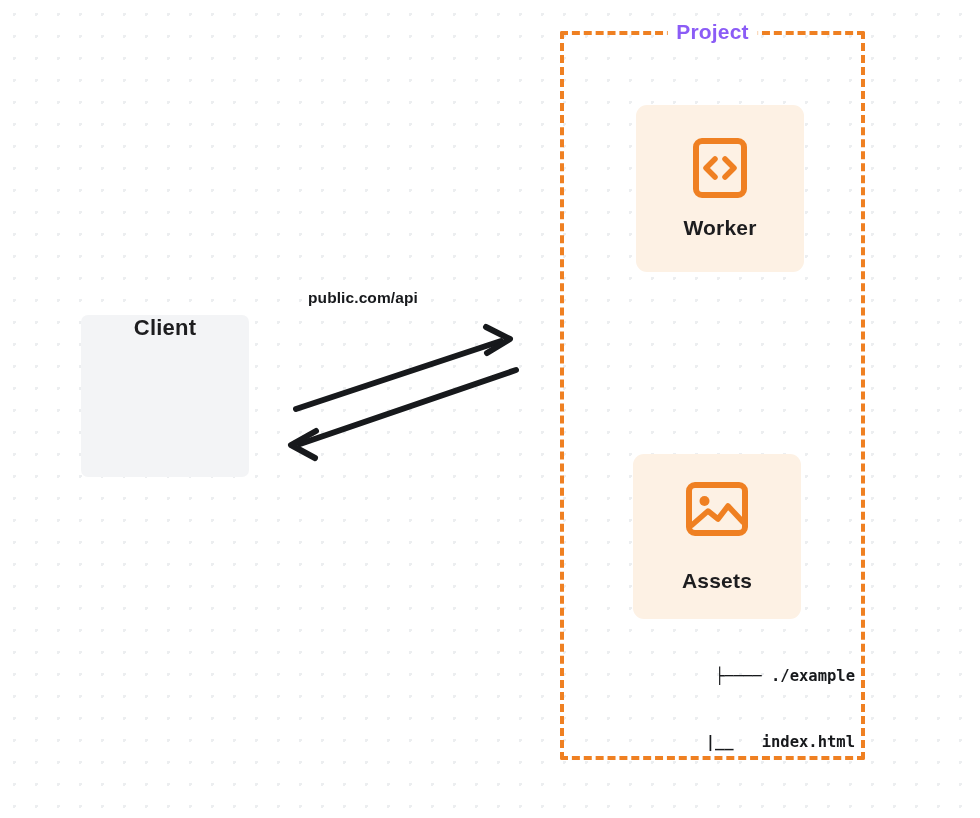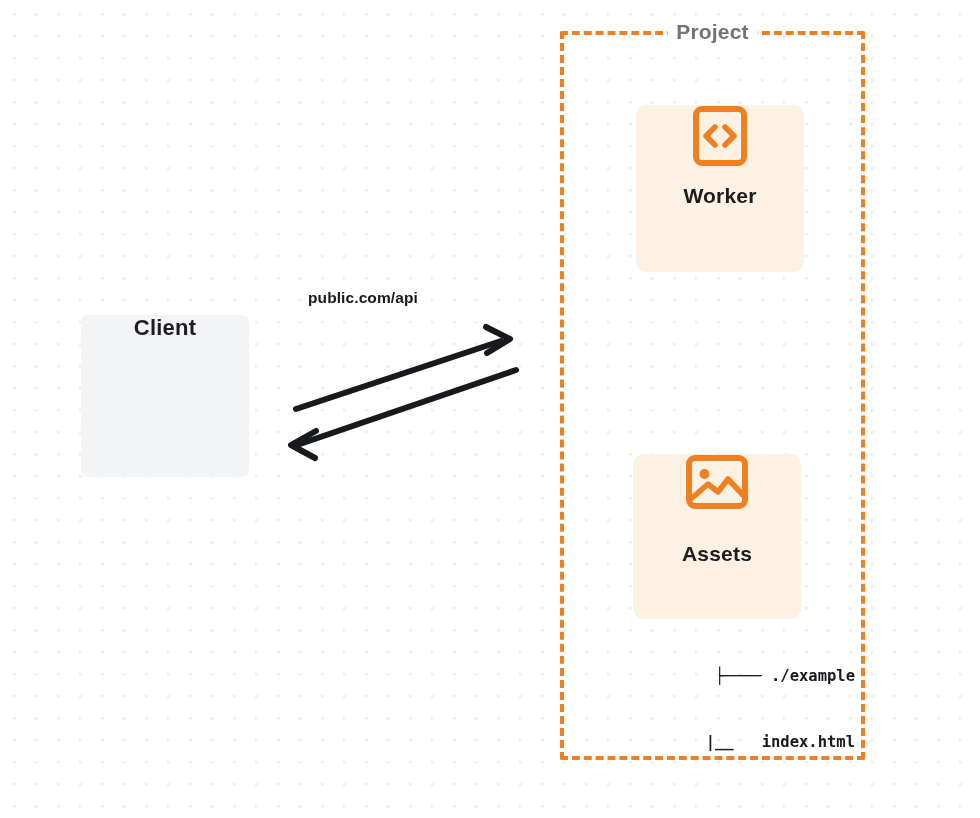--- a/index.html
+++ b/index.html
@@ -58,34 +58,34 @@
   }
   .project-title {
     position: absolute;
     left: 50%;
     top: -15px;
     transform: translateX(-50%);
     background: #ffffff;
     padding: 0 9px;
     font-size: 21px;
     font-weight: bold;
-    color: #737373;
+    color: #8b5cf6;
     white-space: nowrap;
     letter-spacing: 0.2px;
   }
 
   
   .card {
     position: absolute;
     background: #fdf1e4;
     border-radius: 11px;
     display: flex;
     flex-direction: column;
     align-items: center;
-    justify-content: flex-start;
+    justify-content: center;
   }
   .card-worker {
     left: 72px;
     top: 70px;
     width: 168px;
     height: 167px;
   }
   .card-assets {
     left: 69px;
     top: 419px;

